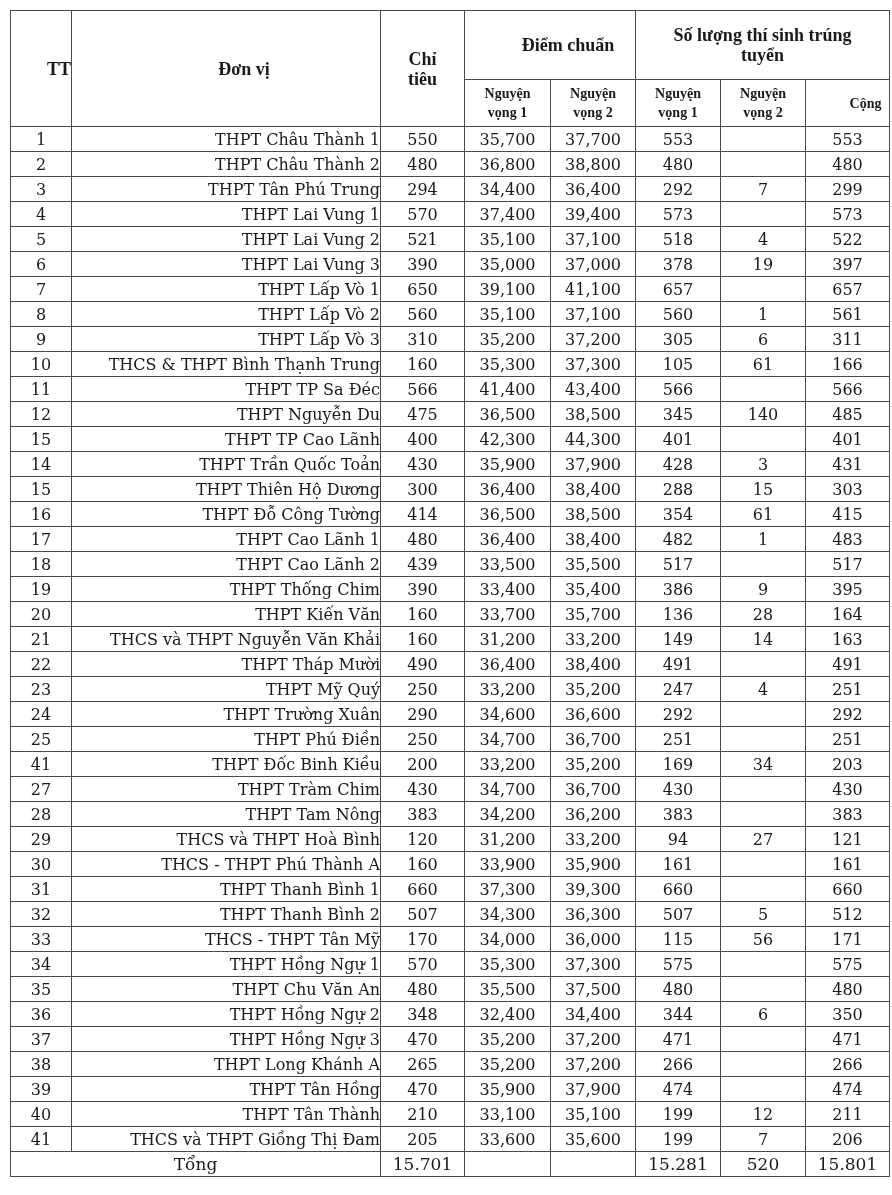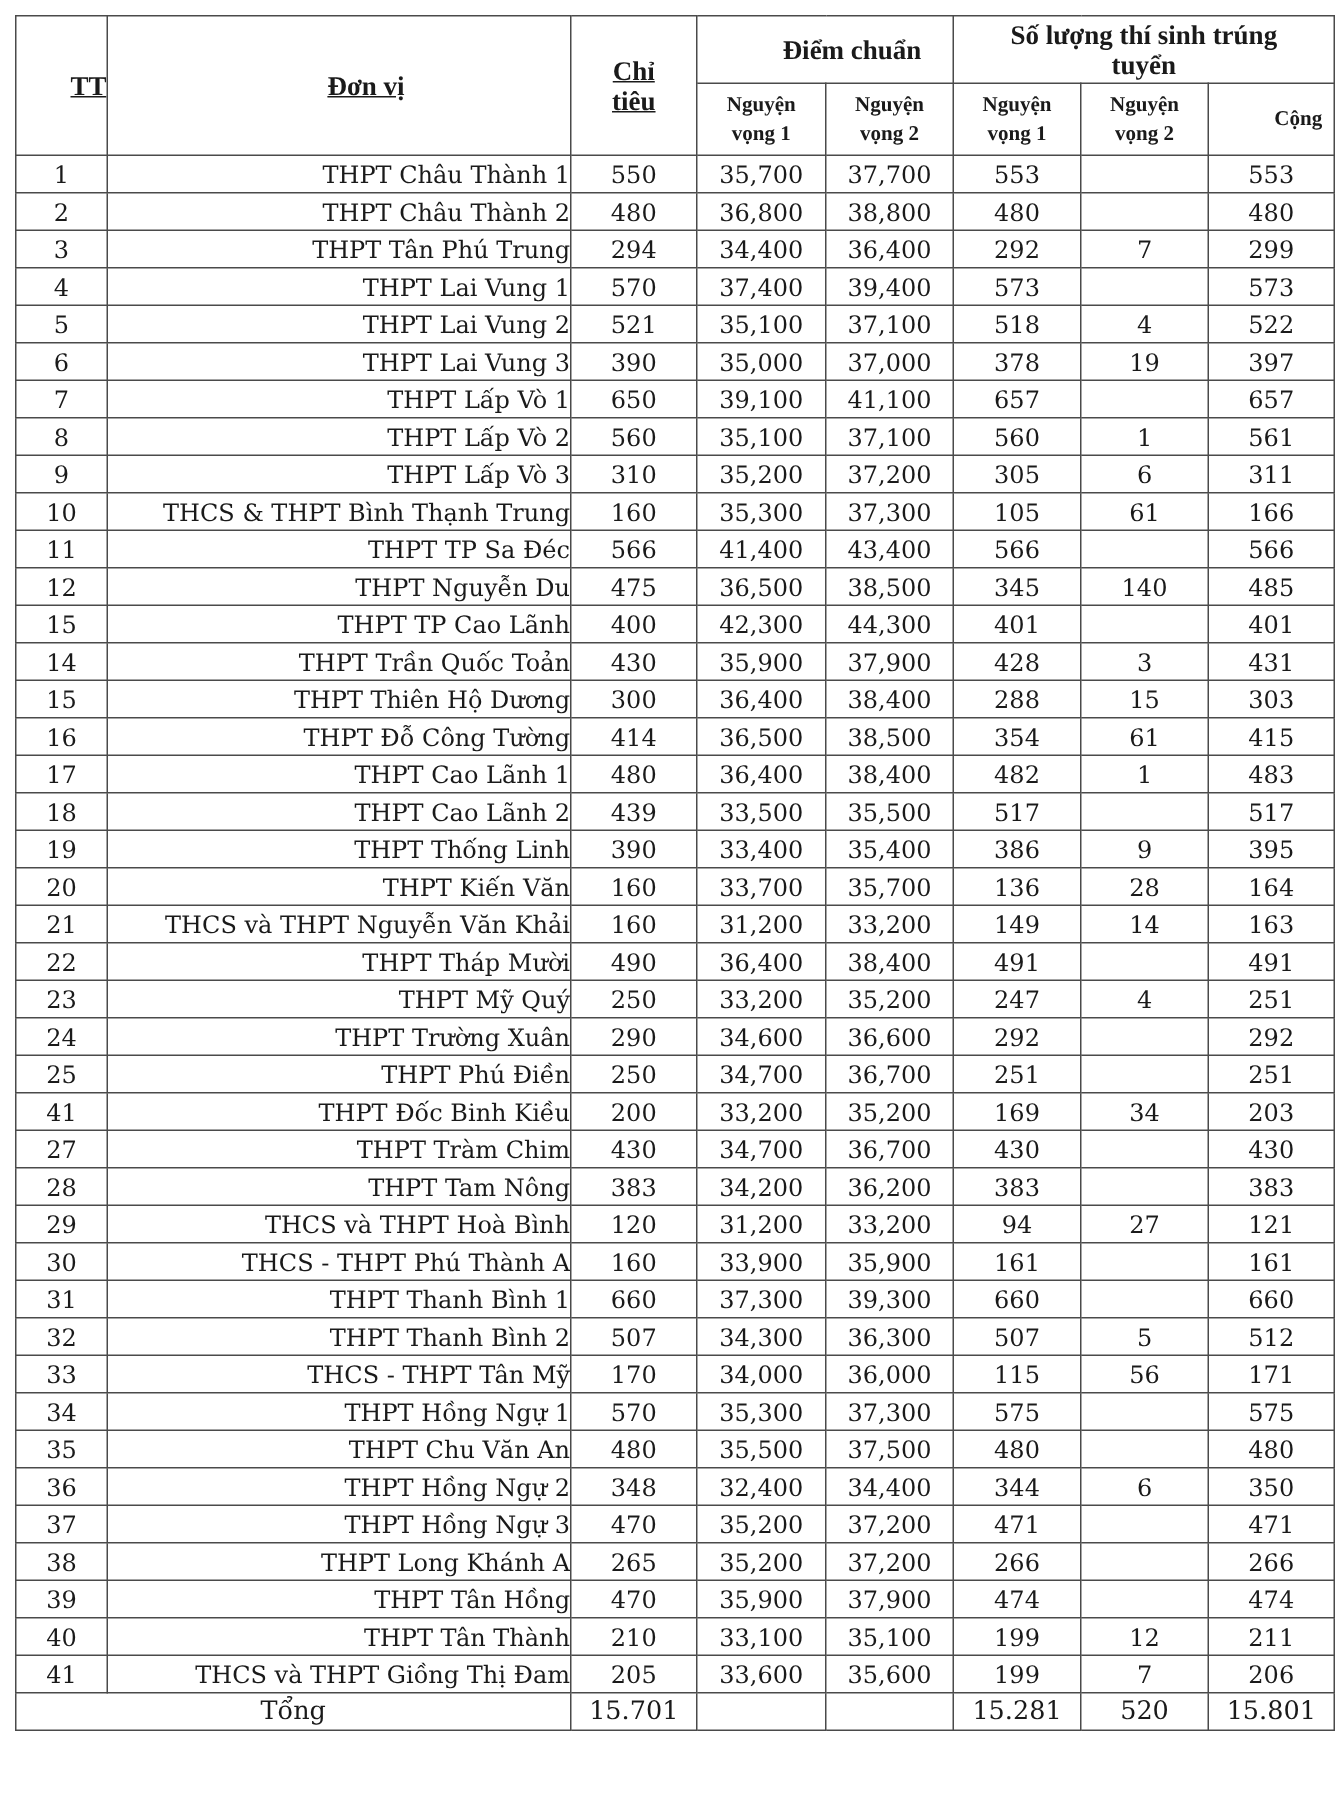--- a/index.html
+++ b/index.html
@@ -20,21 +20,21 @@
     text-align: center;
     vertical-align: middle;
     white-space: nowrap;
     overflow: hidden;
   }
   th { font-weight: bold; font-family: "Liberation Serif", "DejaVu Serif", serif; font-size: 18px; line-height: 20px; padding-left: 36px; }
   th.sub { font-size: 14px; line-height: 19px; height: 46px; white-space: normal; }
   th.top { height: 44px; white-space: normal; }
   td.name { text-align: right; padding-left: 9px; }
   tr.total td { font-weight: normal; font-size: 17px; height: 24px; }
-  .hdr-main { height: 92px; text-decoration: underline; }
+  .hdr-main { height: 92px; }
 </style>
 </head>
 <body>
 
 <div class="wrap">
   <table>
     <colgroup>
       <col style="width:51px">
       <col style="width:309px">
       <col style="width:84px">
@@ -43,21 +43,21 @@
       <col style="width:85px">
       <col style="width:85px">
       <col style="width:84px">
     </colgroup>
     <thead>
       <tr>
         <th rowspan="2" class="hdr-main">TT</th>
         <th rowspan="2" class="hdr-main">Đơn vị</th>
         <th rowspan="2" class="hdr-main" style="white-space:normal;padding:0 14px;">Chỉ tiêu</th>
         <th colspan="2" class="top">Điểm chuẩn</th>
-        <th colspan="3" class="top" style="padding:0 18px;">Số lượng thí sinh trúng tuyển</th>
+        <th colspan="3" class="top" style="padding:12px 18px;">Số lượng thí sinh trúng tuyển</th>
       </tr>
       <tr>
         <th class="sub" style="padding:0 6px;">Nguyện vọng 1</th>
         <th class="sub" style="padding:0 6px;">Nguyện vọng 2</th>
         <th class="sub" style="padding:0 6px;">Nguyện vọng 1</th>
         <th class="sub" style="padding:0 6px;">Nguyện vọng 2</th>
         <th class="sub">Cộng</th>
       </tr>
     </thead>
     <tbody id="rows">
@@ -236,21 +236,21 @@
           <td class="name">THPT Cao Lãnh 2</td>
           <td>439</td>
           <td>33,500</td>
           <td>35,500</td>
           <td>517</td>
           <td></td>
           <td>517</td>
         </tr>
         <tr>
           <td>19</td>
-          <td class="name">THPT Thống Linh</td>
+          <td class="name">THPT Thống Chim</td>
           <td>390</td>
           <td>33,400</td>
           <td>35,400</td>
           <td>386</td>
           <td>9</td>
           <td>395</td>
         </tr>
         <tr>
           <td>20</td>
           <td class="name">THPT Kiến Văn</td>

